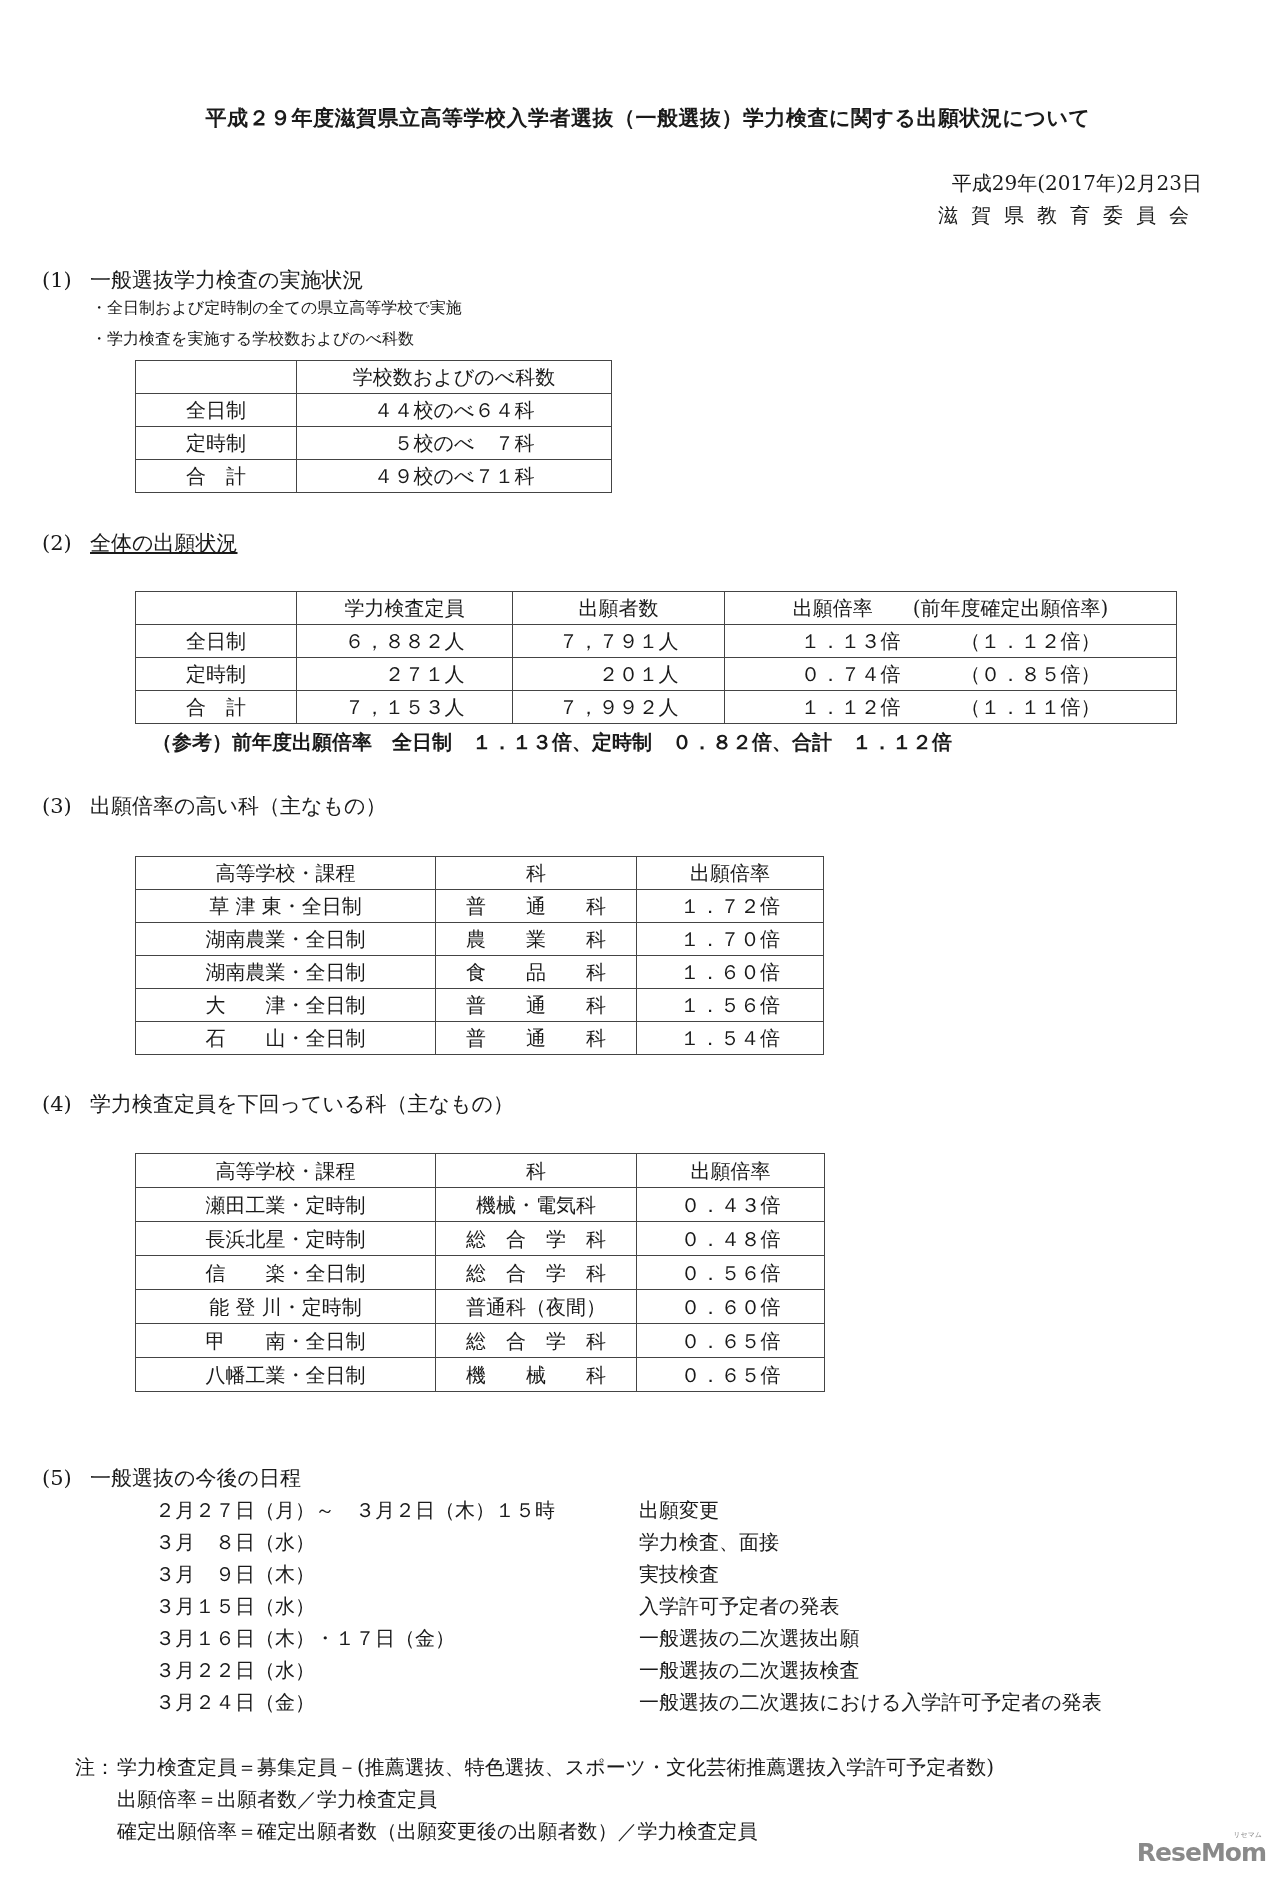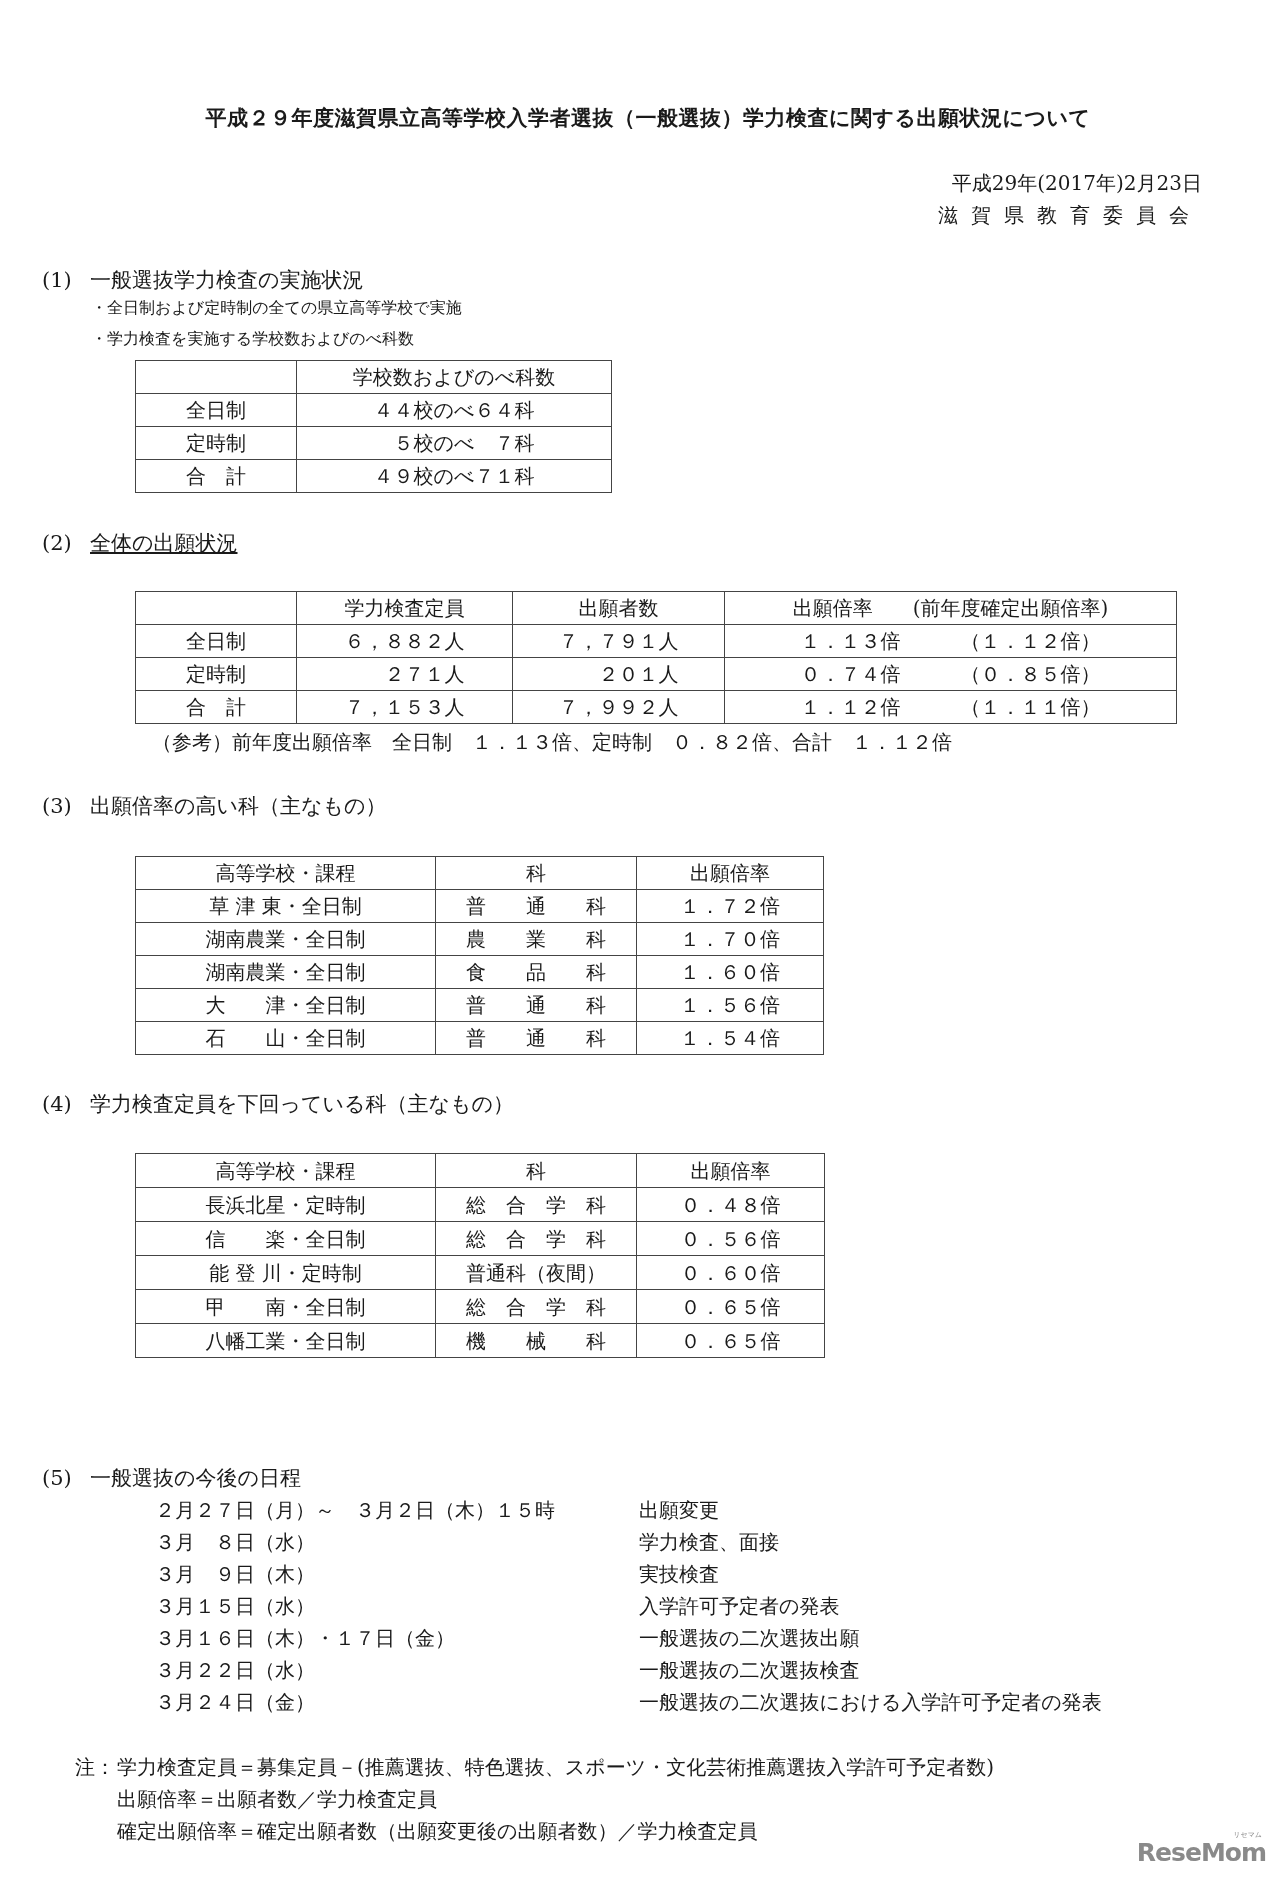--- a/index.html
+++ b/index.html
@@ -10,21 +10,21 @@
   }
   .abs { position: absolute; white-space: nowrap; }
   .title { left: 0; width: 1280px; text-align: center; top: 104px; font-size: 21px; font-family: "DejaVu Sans", "Liberation Sans", sans-serif; font-weight: bold; letter-spacing: 0.5px; padding-left: 8px; }
   .date { right: 78px; top: 170px; font-size: 20px; }
   .org { right: 78px; top: 202px; font-size: 20px; letter-spacing: 13px; }
   .h { font-size: 21px; left: 42px; }
   .h .num { display: inline-block; width: 48px; }
   .bullet { font-size: 16px; left: 91px; }
   table.grid { position: absolute; border-collapse: collapse; font-size: 20px; }
   table.grid td { border: 1.5px solid #444; padding: 0; text-align: center; white-space: pre; line-height: 1; }
-  .ref { font-size: 20px; left: 152px; top: 729px; white-space: pre; }
+  .ref { font-size: 20px; left: 152px; top: 729px; white-space: pre; font-weight: bold; }
   .sched { font-size: 20px; }
   .sched .d { position: absolute; left: 155px; white-space: pre; }
   .sched .e { position: absolute; left: 639px; white-space: pre; }
   .note { font-size: 20px; white-space: pre; }
   .wm { right: 14px; top: 1838px; font-family: "DejaVu Sans", "Liberation Sans", sans-serif; font-weight: bold; color: #8a8a8a; font-size: 25px; letter-spacing: -1px; }
   .wm small { position: absolute; right: 4px; top: -8px; font-size: 7px; font-weight: normal; letter-spacing: 0; }
 </style>
 </head>
 <body>
 
@@ -137,20 +137,25 @@
 </div>
 
 <table class="grid" style="left:135px; top:1153px; width:690px;">
   <tbody>
       <tr style="height:34px;">
     <td style="width:299px;">高等学校・課程</td>
     <td style="width:200px;">科</td>
     <td>出願倍率</td>
   </tr>
   <tr style="height:34px;">
+    <td>瀬田工業・定時制</td>
+    <td>機械・電気科</td>
+    <td>０．４３倍</td>
+  </tr>
+  <tr style="height:34px;">
     <td>長浜北星・定時制</td>
     <td>総　合　学　科</td>
     <td>０．４８倍</td>
   </tr>
   <tr style="height:34px;">
     <td>信　　楽・全日制</td>
     <td>総　合　学　科</td>
     <td>０．５６倍</td>
   </tr>
   <tr style="height:34px;">

